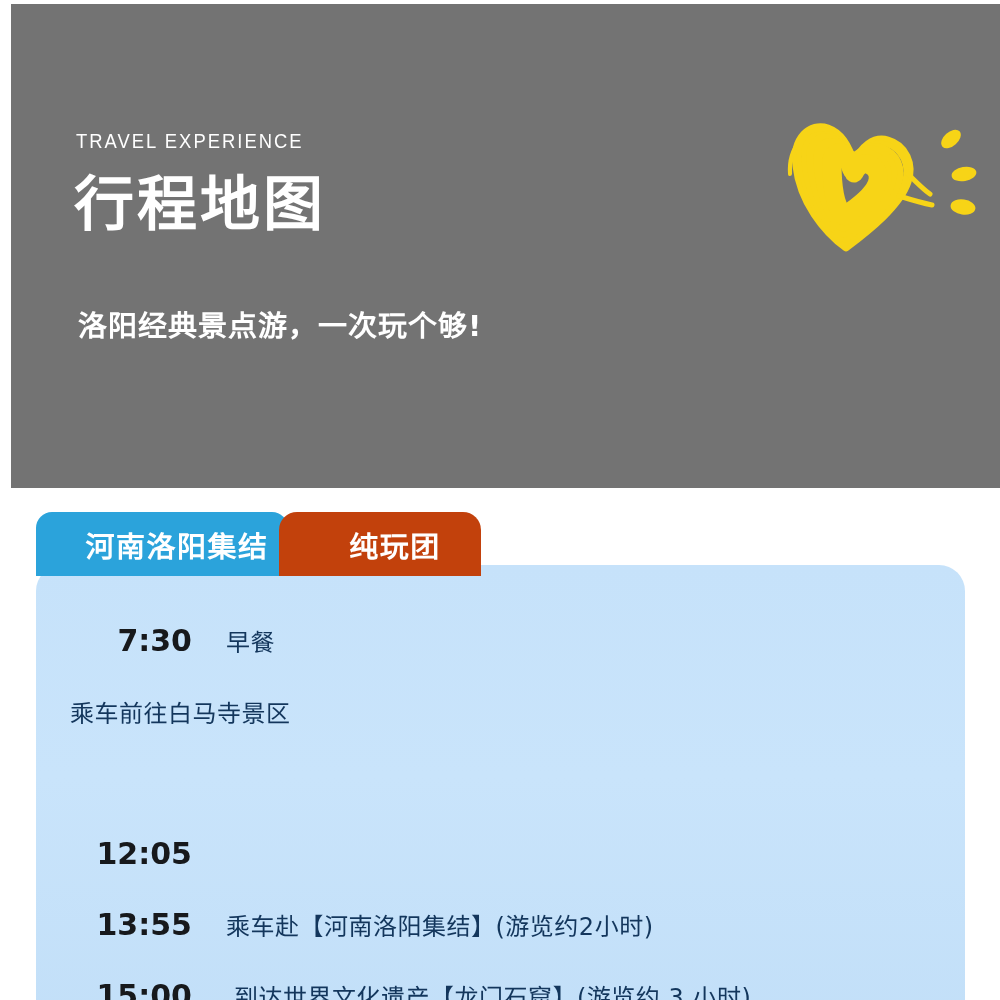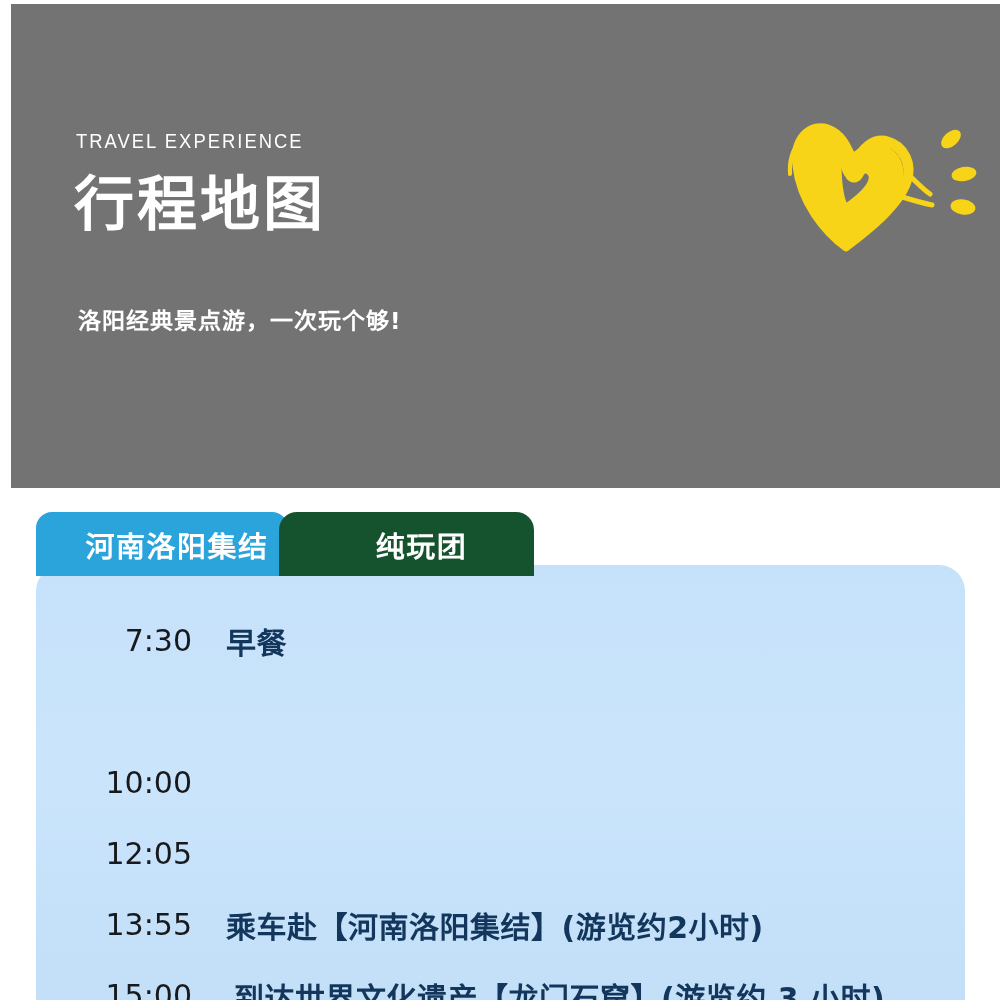--- a/index.html
+++ b/index.html
@@ -63,21 +63,21 @@
     color: #ffffff;
     letter-spacing: 3px;
     white-space: nowrap;
     font-family: "DejaVu Sans", "Liberation Sans", sans-serif;
     margin-top: 10px;
   }
   .hero-sub {
     position: absolute;
     left: 10px;
     top: 298px;
-    font-size: 23px;
+    font-size: 29px;
     font-weight: 700;
     color: #ffffff;
     letter-spacing: 1px;
     white-space: nowrap;
     font-family: "DejaVu Sans", "Liberation Sans", sans-serif;
   }
 
   .heart-doodle {
     position: absolute;
     left: 755px;
@@ -113,22 +113,22 @@
     padding-left: 30px;
   }
   .tab-a {
     left: 0;
     width: 252px;
     background: #2BA3DB;
     z-index: 1;
   }
   .tab-b {
     left: 243px;
-    width: 255px;
-    background: #14532d;
+    width: 202px;
+    background: #c2410c;
     z-index: 2;
     border-radius: 18px 18px 0 0;
   }
 
   .card {
     position: absolute;
     left: 36px;
     top: 565px;
     width: 929px;
     height: 470px;
@@ -148,29 +148,29 @@
     position: relative;
     height: 71px;
     display: flex;
     align-items: center;
   }
   .row-time {
     width: 128px;
     margin-left: 28px;
     text-align: right;
     font-size: 30px;
-    font-weight: 400;
+    font-weight: 700;
     color: #17191c;
     font-family: "DejaVu Sans", "Liberation Sans", sans-serif;
     letter-spacing: 0px;
   }
   .row-text {
     margin-left: 34px;
-    font-size: 30px;
-    font-weight: 700;
+    font-size: 24px;
+    font-weight: 400;
     color: #13365C;
     font-family: "DejaVu Sans", "Liberation Sans", sans-serif;
     letter-spacing: 0.5px;
     white-space: nowrap;
   }
   .row.indent .row-text { margin-left: 42px; }
 </style>
 </head>
 <body>
 
@@ -207,24 +207,24 @@
 
   <div class="card">
     <div class="schedule">
 
       <div class="row">
         <div class="row-time">7:30</div>
         <div class="row-text">早餐</div>
       </div>
 
       <div class="row">
-      </div>
-
-      <div class="row">
-        <div class="row-time">10:00</div>
+        <div class="row-text">乘车前往白马寺景区</div>
+      </div>
+
+      <div class="row">
       </div>
 
       <div class="row">
         <div class="row-time">12:05</div>
       </div>
 
       <div class="row">
         <div class="row-time">13:55</div>
         <div class="row-text">乘车赴【河南洛阳集结】(游览约2小时)</div>
       </div>

